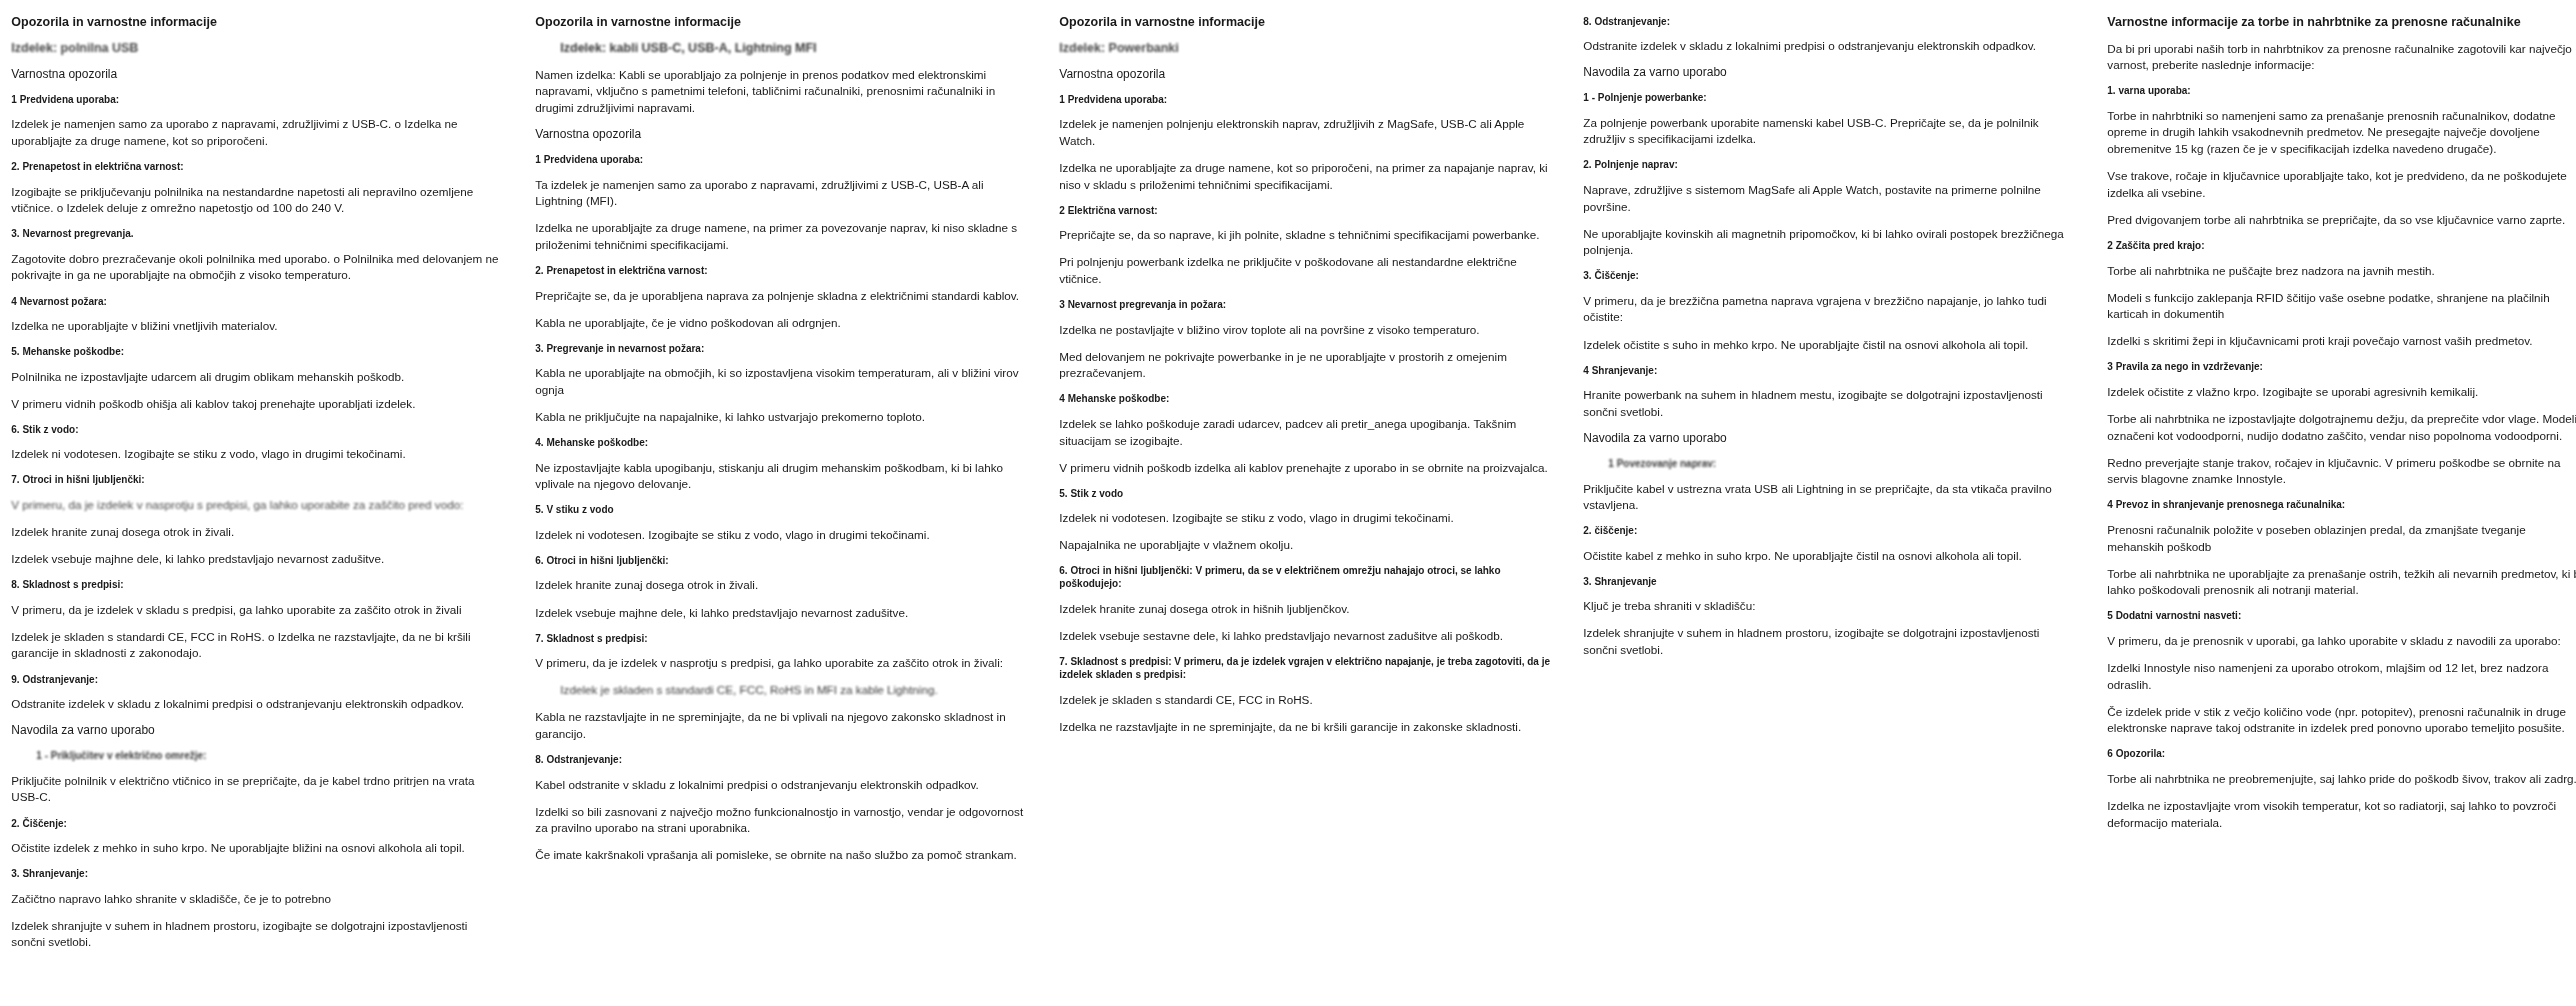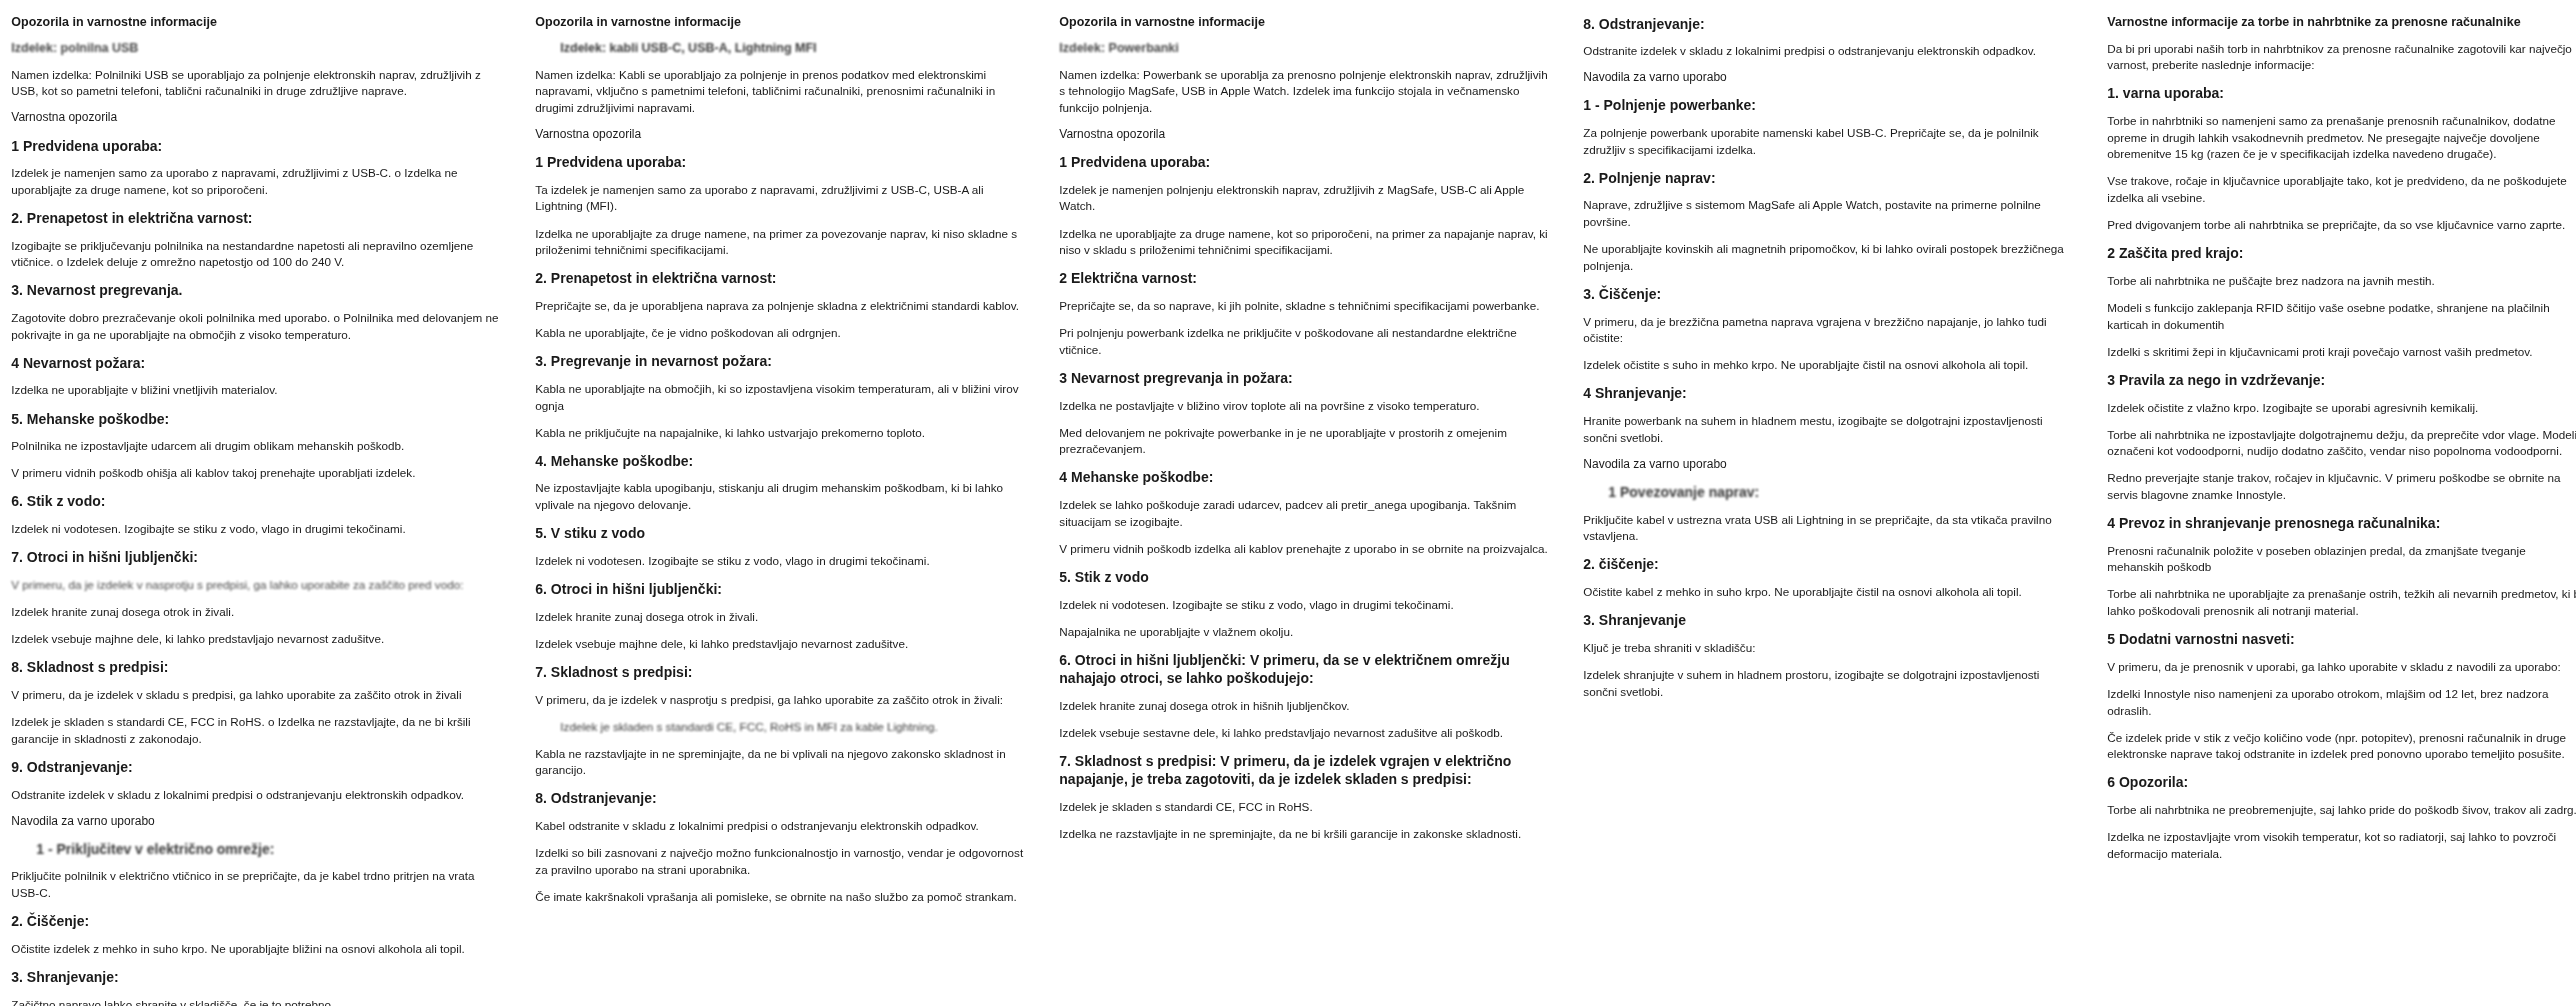--- a/index.html
+++ b/index.html
@@ -39,21 +39,21 @@
     line-height: 1.25;
     margin: 0 0 10.5px 0;
   }
   .h-sec {
     font-size: 12px;
     font-weight: normal;
     line-height: 1.3;
     margin: 0 0 10.5px 0;
   }
   .h-sub {
-    font-size: 14px;
+    font-size: 10px;
     font-weight: bold;
     line-height: 1.3;
     margin: 0 0 10.5px 0;
   }
   .p {
     font-size: 11.7px;
     line-height: 1.42;
     margin: 0 0 10.5px 0;
   }
   
@@ -68,21 +68,20 @@
   }
 </style>
 </head>
 <body>
 
 <div class="page">
 
   <div class="column">
     <div class="h-main">Opozorila in varnostne informacije</div>
     <div class="h-main blur">Izdelek: polnilna USB</div>
-    <div class="p">Namen izdelka: Polnilniki USB se uporabljajo za polnjenje elektronskih naprav, združljivih z USB, kot so pametni telefoni, tablični računalniki in druge združljive naprave.</div>
     <div class="h-sec">Varnostna opozorila</div>
     <div class="h-sub">1 Predvidena uporaba:</div>
     <div class="p">Izdelek je namenjen samo za uporabo z napravami, združljivimi z USB-C. o Izdelka ne uporabljajte za druge namene, kot so priporočeni.</div>
     <div class="h-sub">2. Prenapetost in električna varnost:</div>
     <div class="p">Izogibajte se priključevanju polnilnika na nestandardne napetosti ali nepravilno ozemljene vtičnice. o Izdelek deluje z omrežno napetostjo od 100 do 240 V.</div>
     <div class="h-sub">3. Nevarnost pregrevanja.</div>
     <div class="p">Zagotovite dobro prezračevanje okoli polnilnika med uporabo. o Polnilnika med delovanjem ne pokrivajte in ga ne uporabljajte na območjih z visoko temperaturo.</div>
     <div class="h-sub">4 Nevarnost požara:</div>
     <div class="p">Izdelka ne uporabljajte v bližini vnetljivih materialov.</div>
     <div class="h-sub">5. Mehanske poškodbe:</div>
@@ -136,21 +135,20 @@
     <div class="p">Kabla ne razstavljajte in ne spreminjajte, da ne bi vplivali na njegovo zakonsko skladnost in garancijo.</div>
     <div class="h-sub">8. Odstranjevanje:</div>
     <div class="p">Kabel odstranite v skladu z lokalnimi predpisi o odstranjevanju elektronskih odpadkov.</div>
     <div class="p">Izdelki so bili zasnovani z največjo možno funkcionalnostjo in varnostjo, vendar je odgovornost za pravilno uporabo na strani uporabnika.</div>
     <div class="p">Če imate kakršnakoli vprašanja ali pomisleke, se obrnite na našo službo za pomoč strankam.</div>
   </div>
 
   <div class="column">
     <div class="h-main">Opozorila in varnostne informacije</div>
     <div class="h-main blur">Izdelek: Powerbanki</div>
-    <div class="p">Namen izdelka: Powerbank se uporablja za prenosno polnjenje elektronskih naprav, združljivih s tehnologijo MagSafe, USB in Apple Watch. Izdelek ima funkcijo stojala in večnamensko funkcijo polnjenja.</div>
     <div class="h-sec">Varnostna opozorila</div>
     <div class="h-sub">1 Predvidena uporaba:</div>
     <div class="p">Izdelek je namenjen polnjenju elektronskih naprav, združljivih z MagSafe, USB-C ali Apple Watch.</div>
     <div class="p">Izdelka ne uporabljajte za druge namene, kot so priporočeni, na primer za napajanje naprav, ki niso v skladu s priloženimi tehničnimi specifikacijami.</div>
     <div class="h-sub">2 Električna varnost:</div>
     <div class="p">Prepričajte se, da so naprave, ki jih polnite, skladne s tehničnimi specifikacijami powerbanke.</div>
     <div class="p">Pri polnjenju powerbank izdelka ne priključite v poškodovane ali nestandardne električne vtičnice.</div>
     <div class="h-sub">3 Nevarnost pregrevanja in požara:</div>
     <div class="p">Izdelka ne postavljajte v bližino virov toplote ali na površine z visoko temperaturo.</div>
     <div class="p">Med delovanjem ne pokrivajte powerbanke in je ne uporabljajte v prostorih z omejenim prezračevanjem.</div>

